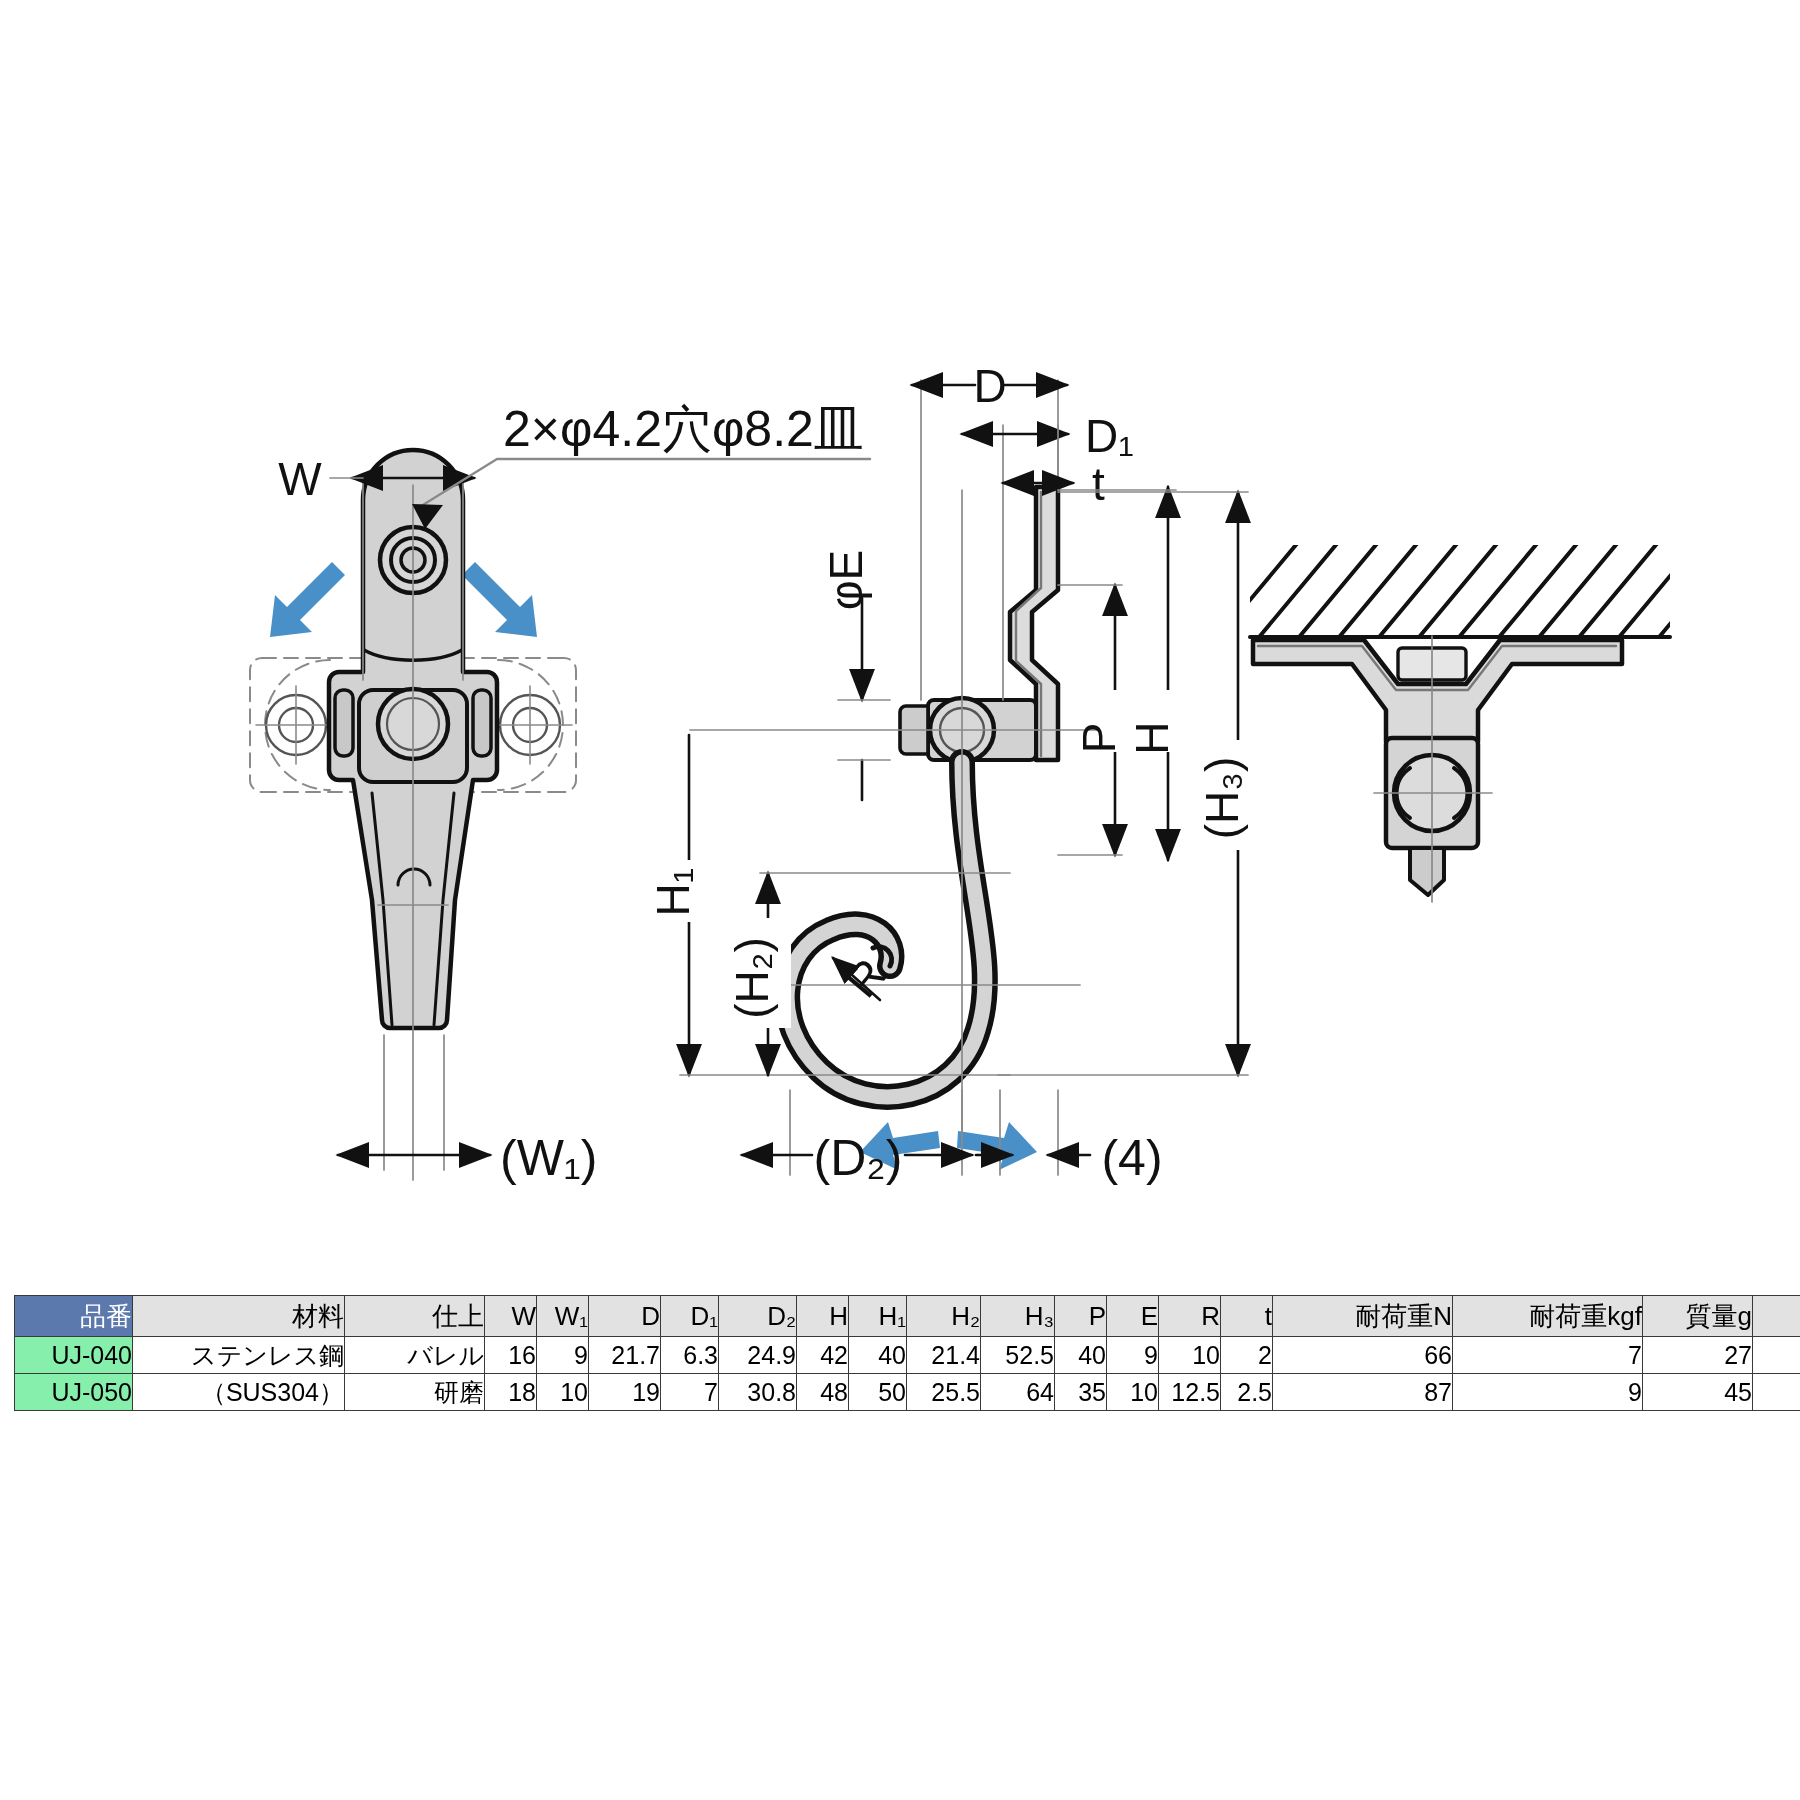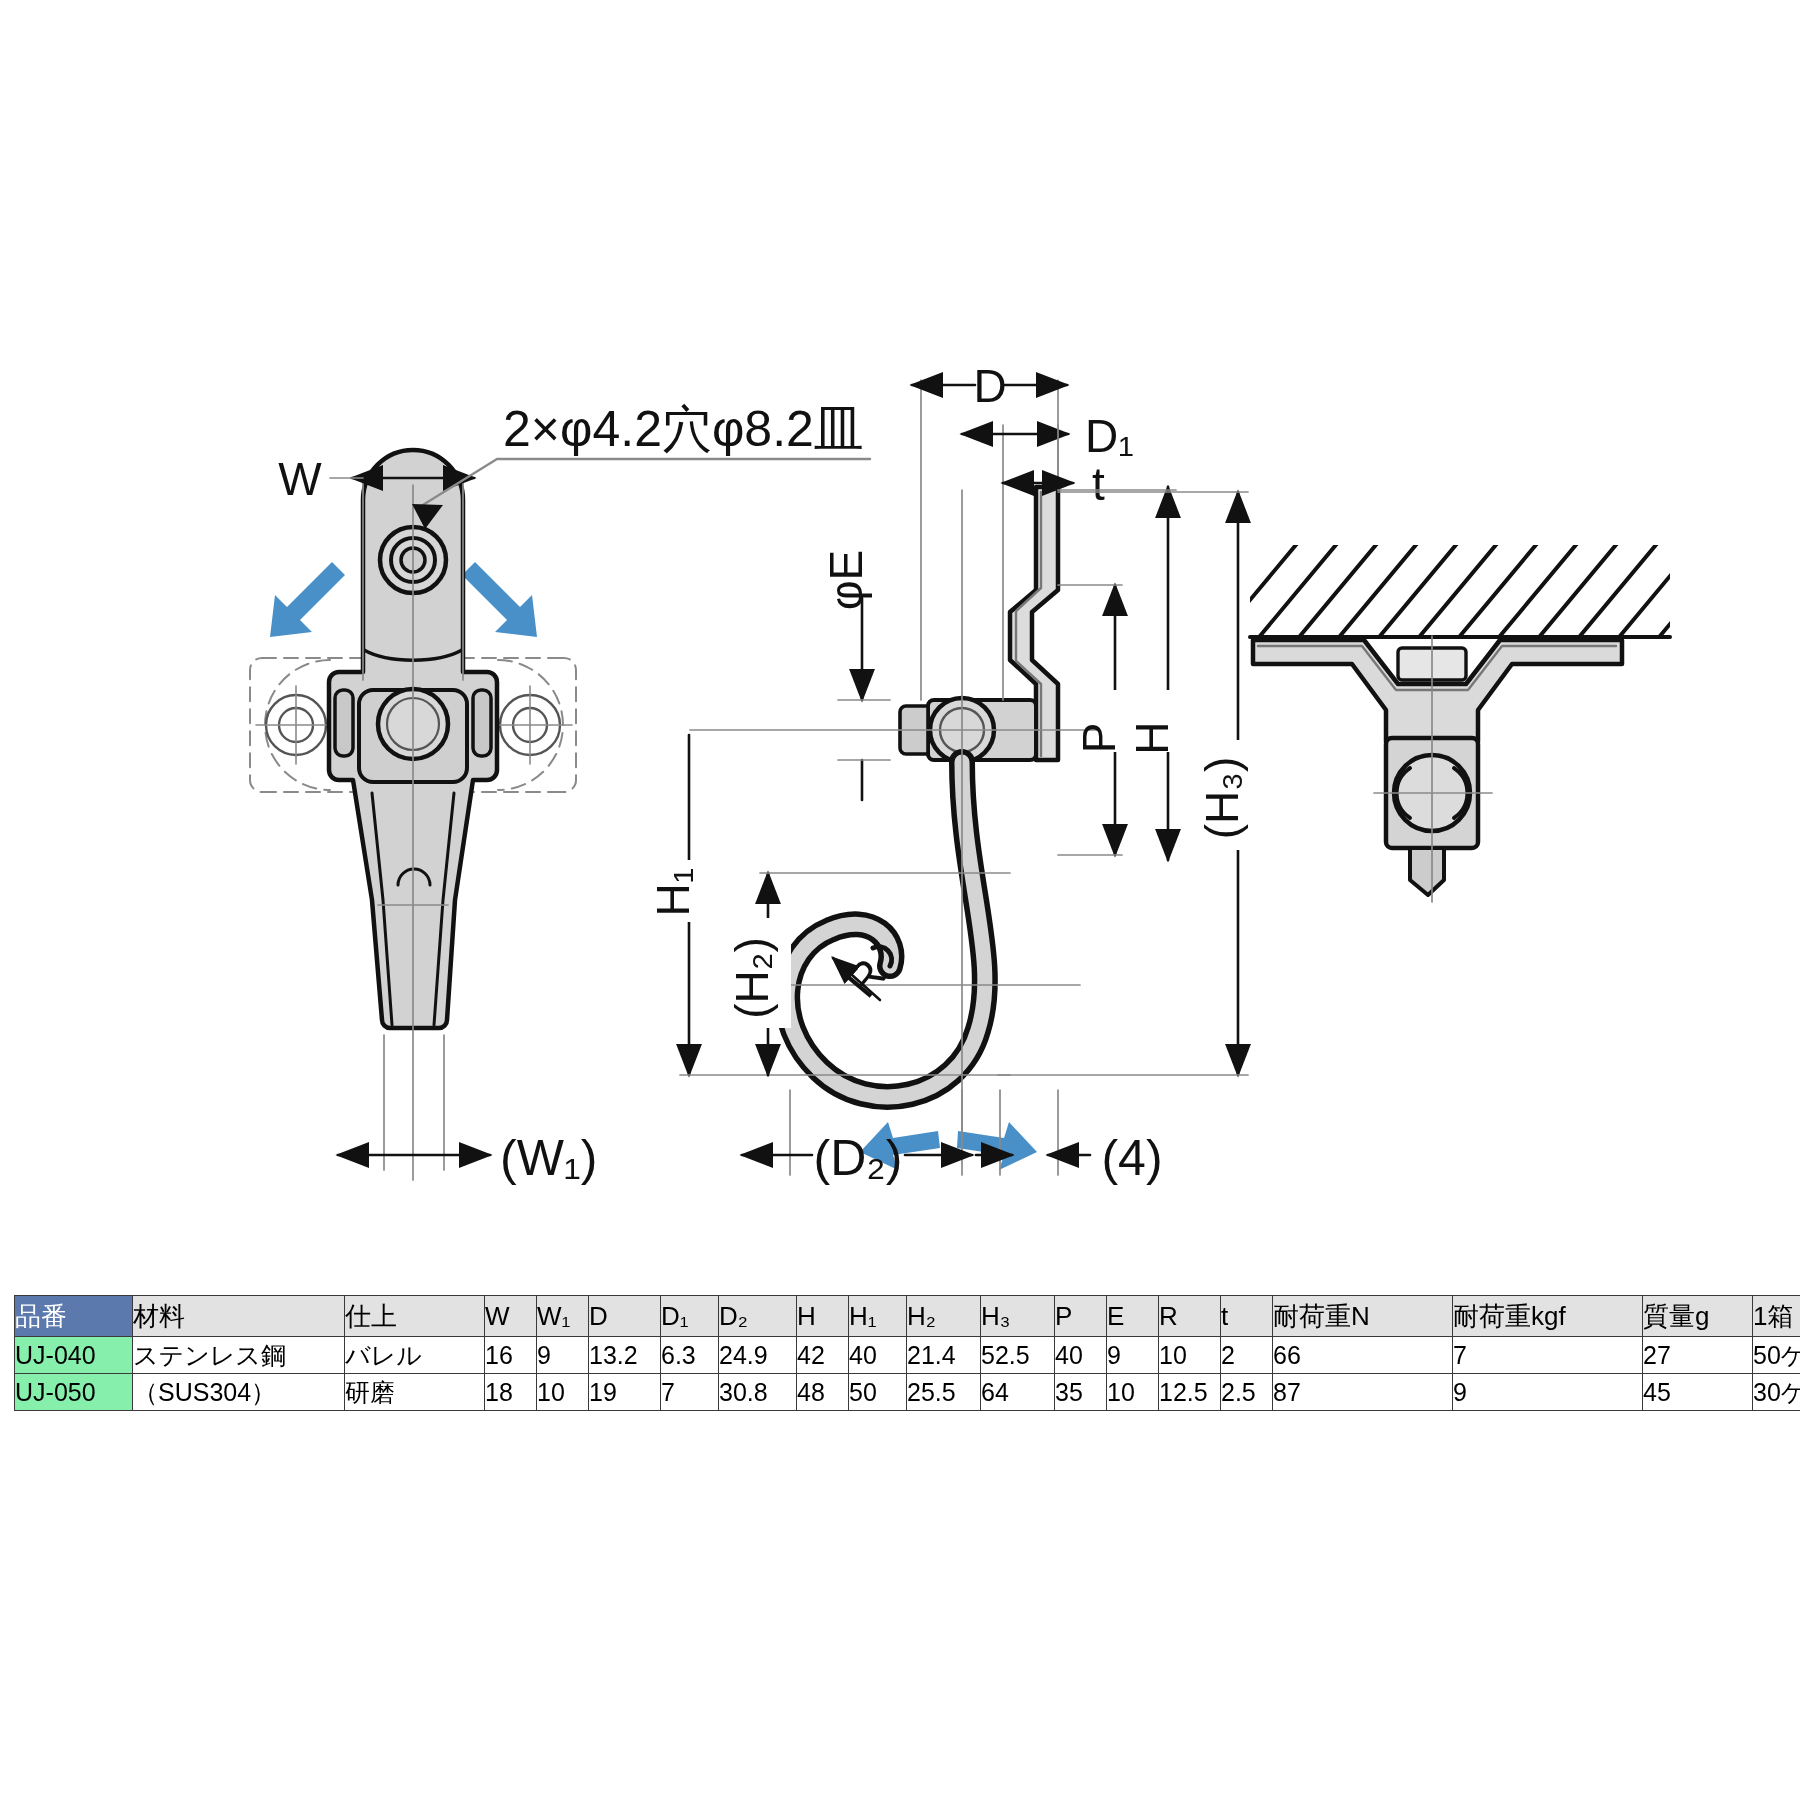--- a/index.html
+++ b/index.html
@@ -9,21 +9,21 @@
   
   #drawing{position:absolute;left:0;top:0;width:1800px;height:1270px;}
   #drawing svg{display:block;}
 
   
   #spec-table-wrap{position:absolute;left:14px;top:1295px;width:1772px;}
   table.spec{border-collapse:collapse;table-layout:fixed;width:1772px;
              font-family:"Liberation Sans","DejaVu Sans",sans-serif;}
   table.spec th,table.spec td{
       border:1.5px solid #3a3a3a;
-      text-align:left;vertical-align:middle;
+      text-align:right;vertical-align:middle;
       padding:0;height:36px;line-height:36px;
       font-size:25px;font-weight:400;white-space:nowrap;overflow:hidden;}
   table.spec thead th{background:#e2e2e2;font-size:26px;height:40px;line-height:40px;}
   table.spec thead th.pn{background:#5b79ad;color:#ffffff;}
   td.pn{background:#86efac;font-size:27px;}
   td.mat,td.fin{background:#ffffff;font-size:27px;}
 
   #footnote{position:absolute;left:18px;top:1425px;font-size:29px;
             font-family:"Liberation Sans","DejaVu Sans",sans-serif;color:#111;}
 
@@ -367,21 +367,21 @@
 
         </tr>
       </thead>
       <tbody>
         <tr>
           <td class="pn">UJ-040</td>
           <td class="mat">ステンレス鋼</td>
           <td class="fin">バレル</td>
           <td>16</td>
           <td>9</td>
-          <td>13.2</td>
+          <td>21.7</td>
           <td>6.3</td>
           <td>24.9</td>
           <td>42</td>
           <td>40</td>
           <td>21.4</td>
           <td>52.5</td>
           <td>40</td>
           <td>9</td>
           <td>10</td>
           <td>2</td>

